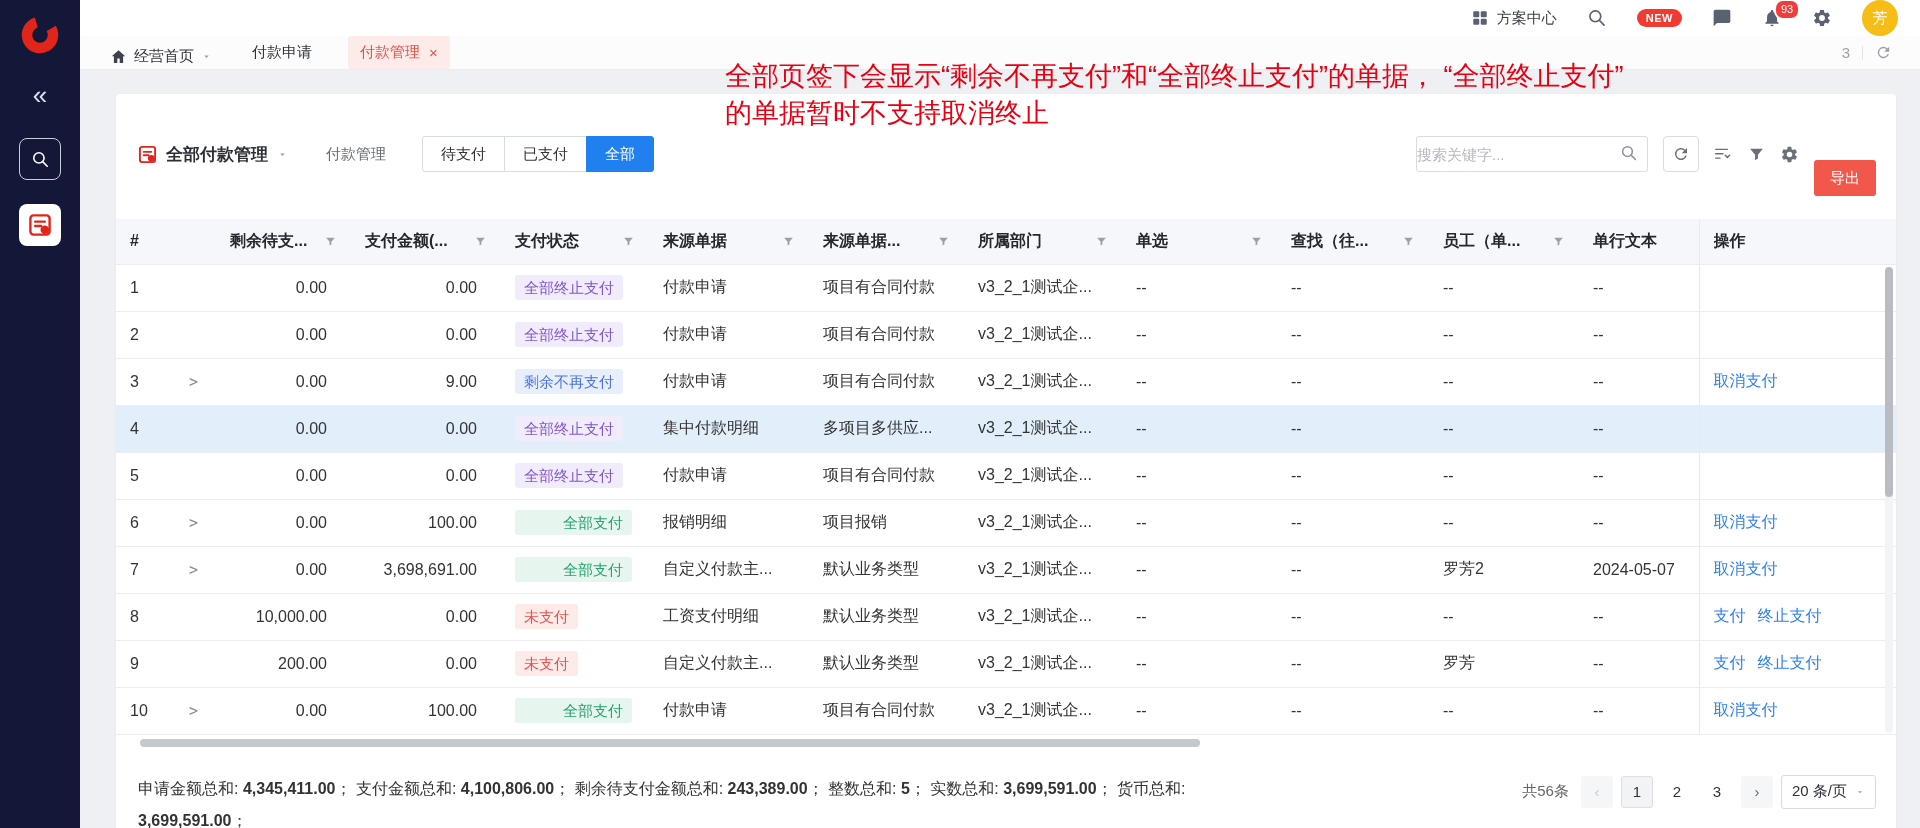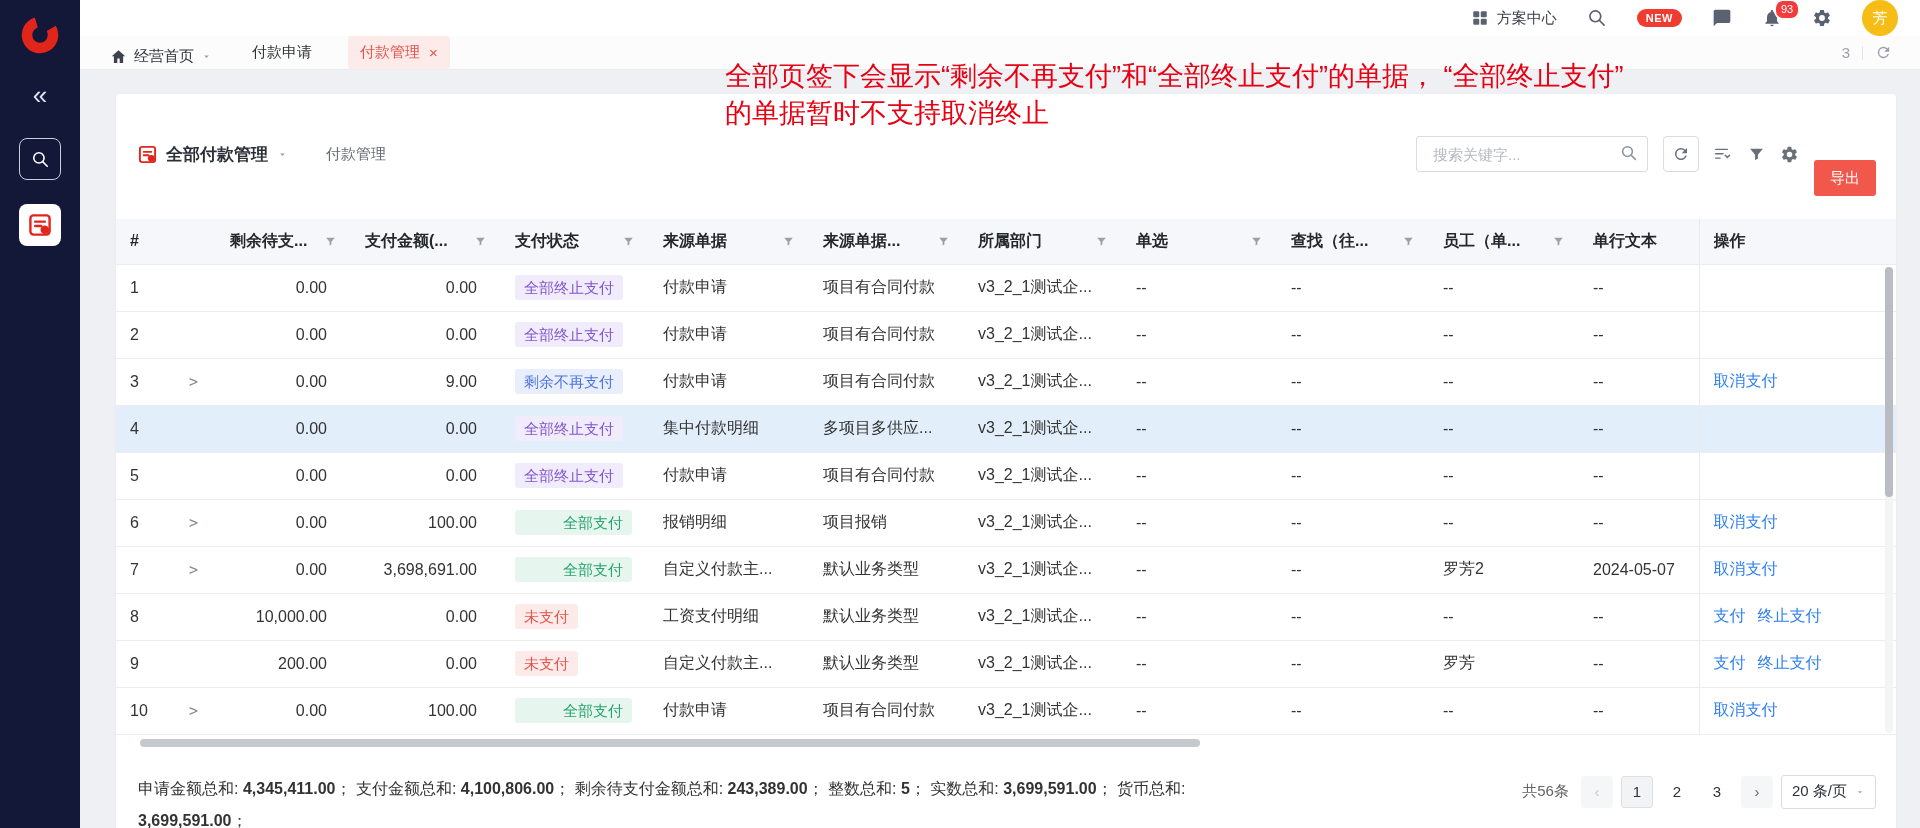--- a/index.html
+++ b/index.html
@@ -43,21 +43,21 @@
   .view-title { display:flex; align-items:center; gap:9px; cursor:pointer; }
   .view-title .title-text { font-size:17px; font-weight:600; color:#2b2f36; }
   .secondary-link { color:#656b74; font-size:15px; margin-left:38px; cursor:pointer; }
   .seg { display:flex; margin-left:36px; }
   .seg button { height:36px; padding:0 18px; background:#fff; border:1px solid #d8dce3; font-size:15px; color:#333; margin-left:-1px; cursor:pointer; font-family:inherit; }
   .seg button:first-child { border-radius:3px 0 0 3px; margin-left:0; }
   .seg button:last-child { border-radius:0 3px 3px 0; }
   .seg button.active { background:#2080f0; border-color:#2080f0; color:#fff; }
   .toolbar-right { margin-left:auto; display:flex; align-items:center; gap:15px; }
   .search-box { position:relative; }
-  .search-box input { width:232px; height:36px; border:1px solid #d9dce1; border-radius:3px; padding:0 34px 0 16px; font-size:15px; color:#333; font-family:inherit; outline:none; }
+  .search-box input { width:232px; height:36px; border:1px solid #d9dce1; border-radius:3px; padding:0 34px 0 0; font-size:15px; color:#333; font-family:inherit; outline:none; }
   .search-box input::placeholder { color:#b4b9c2; }
   .search-box .mag { position:absolute; right:10px; top:8px; color:#8d939e; }
   .sq-btn { width:36px; height:36px; border:1px solid #d9dce1; border-radius:4px; background:#fff; display:flex; align-items:center; justify-content:center; color:#6a7078; cursor:pointer; }
   .flat-icon { color:#6a7078; display:flex; cursor:pointer; }
   .export-btn { height:36px; padding:0 16px; background:#f1574b; border:none; border-radius:3px; color:#fff; font-size:15px; cursor:pointer; font-family:inherit;margin-top:48px; }
 
   
   .table-zone { position:relative; }
   table { border-collapse:collapse; width:100%; table-layout:fixed; }
   thead th { height:45px; background:#f6f7fa; font-size:16px; font-weight:bold; color:#23272e; text-align:left; padding:0 14px; border-bottom:1px solid #ebedf0; }
@@ -210,20 +210,25 @@
               <circle cx="14" cy="14" r="3.6" fill="#e1251b"></circle>
             </svg>
             <span class="title-text">全部付款管理</span>
             <span class="crumb-caret">
               <svg width="11" height="11" viewBox="0 0 24 24" fill="currentColor">
                   <path d="M7 10l5 5 5-5z"></path>
                 </svg>
             </span>
           </div>
           <span class="secondary-link">付款管理</span>
+          <div class="seg">
+            <button>待支付</button>
+            <button>已支付</button>
+            <button class="active">全部</button>
+          </div>
           <div class="toolbar-right">
             <div class="search-box">
               <input type="text" placeholder="搜索关键字..." style="">
               <span class="mag">
                 <svg width="18" height="18" viewBox="0 0 24 24">
                   <circle cx="10" cy="10" r="6.5" fill="none" stroke="currentColor" stroke-width="2"></circle>
                   <path d="M15 15l5.5 5.5" stroke="currentColor" stroke-width="2" stroke-linecap="round"></path>
                 </svg>
               </span>
             </div>

